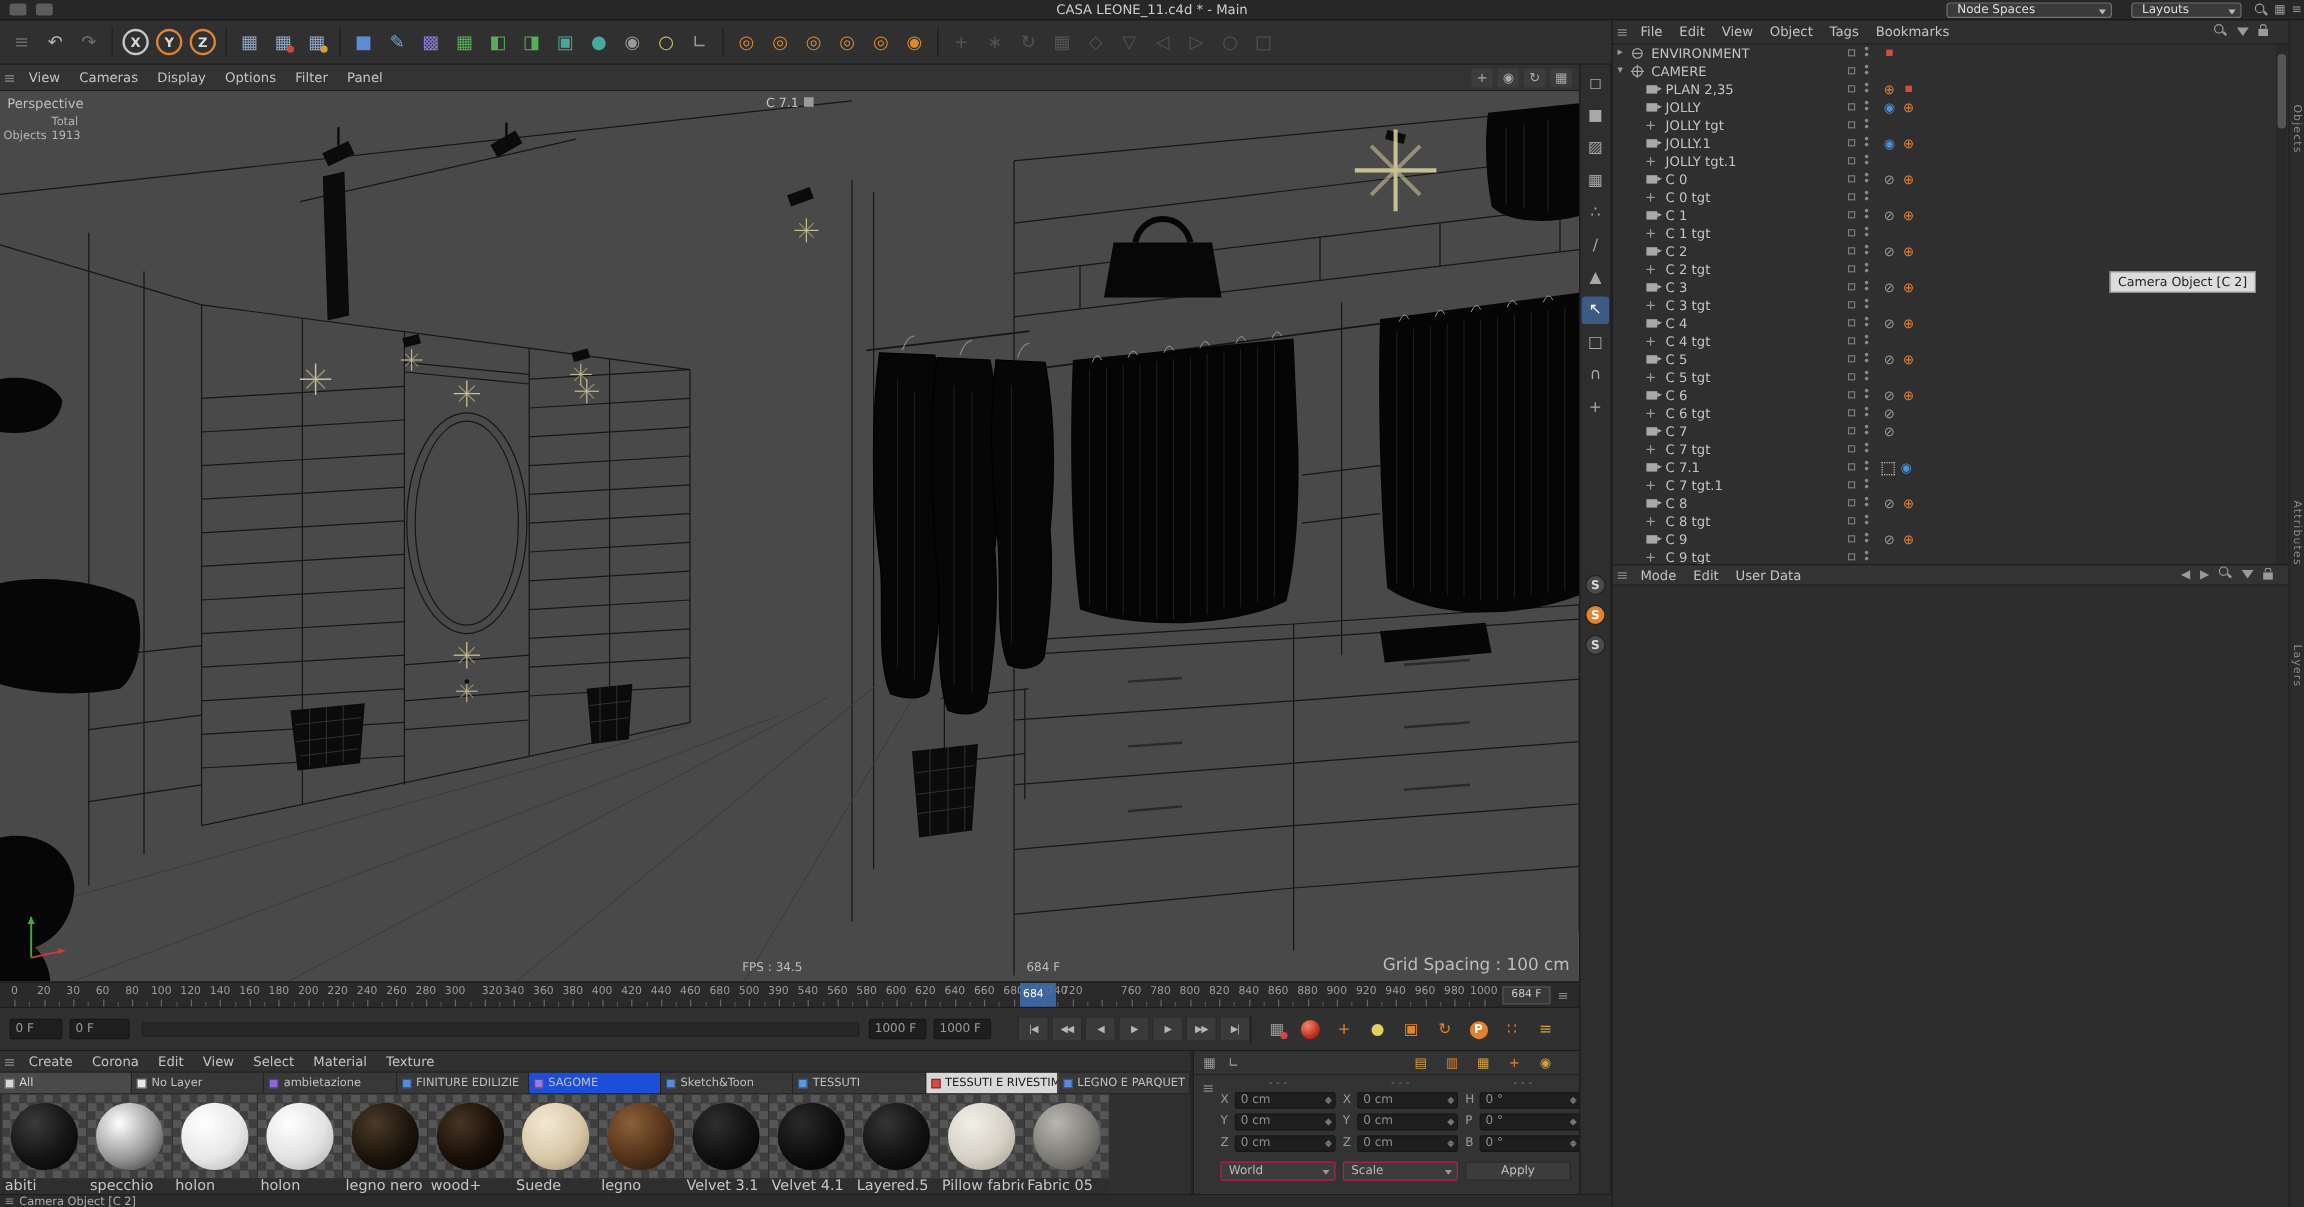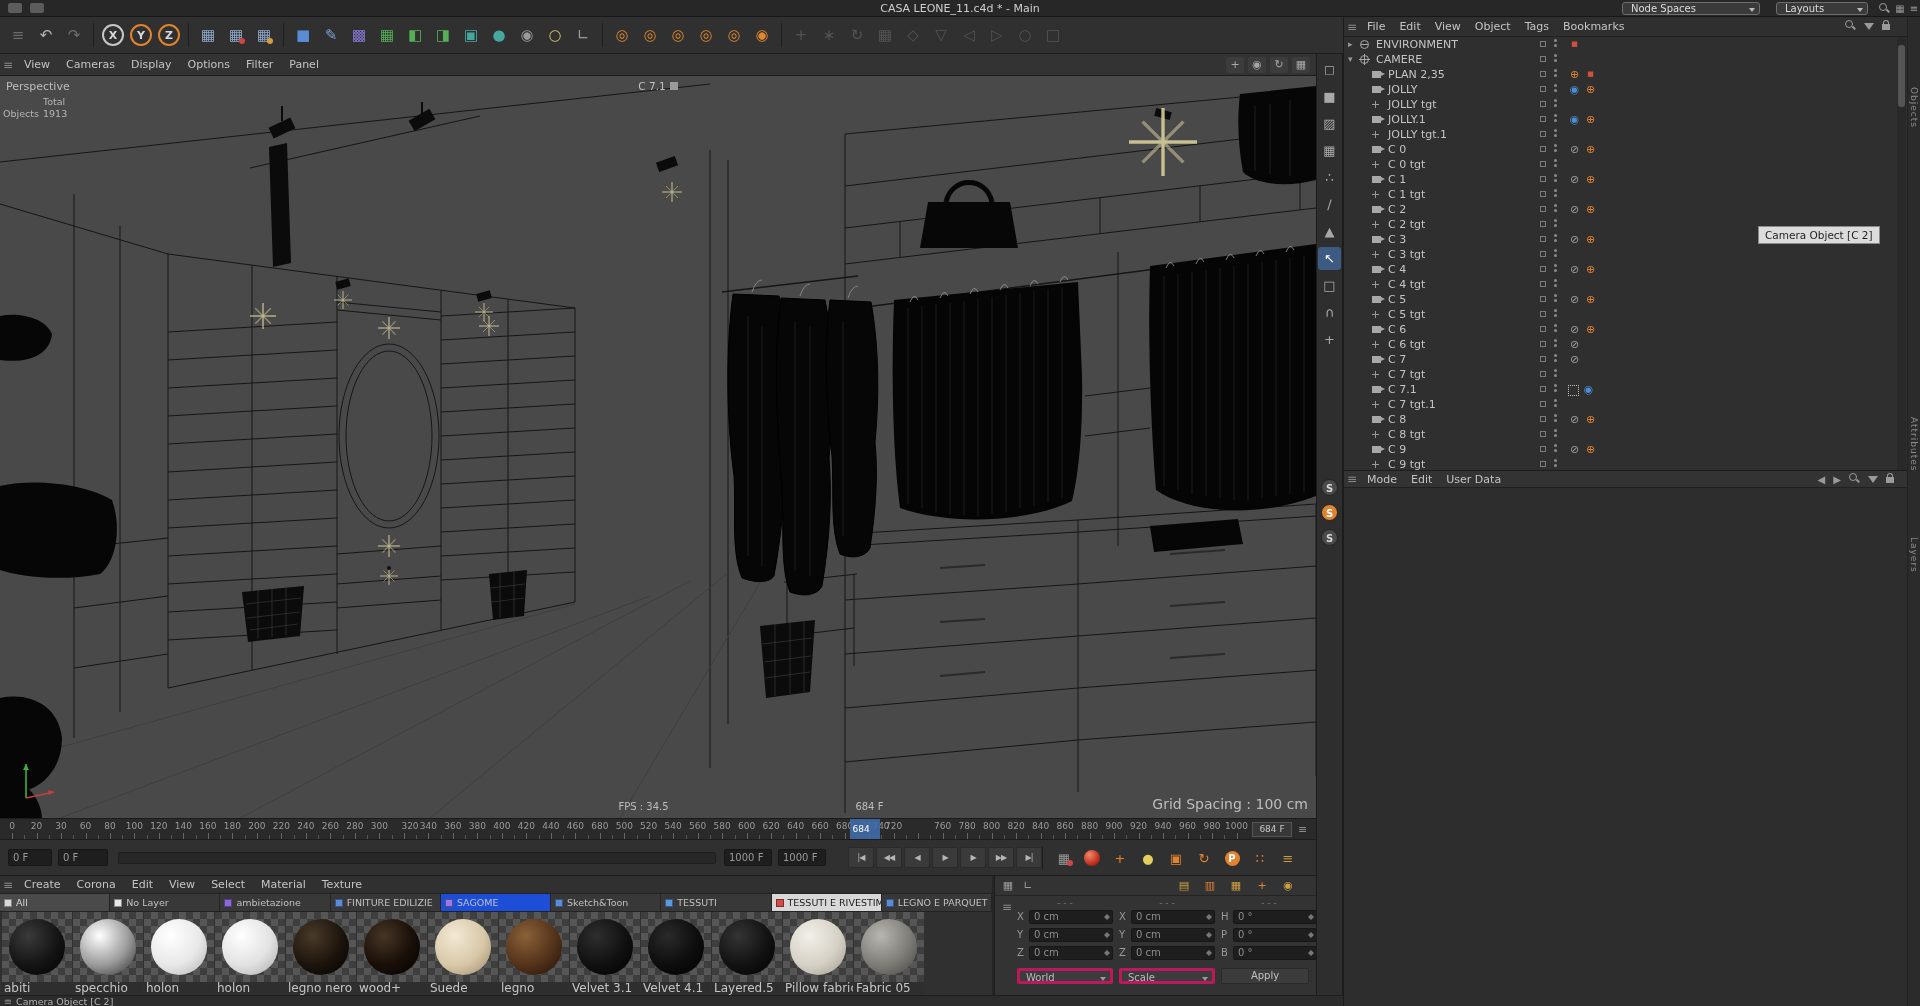--- a/index.html
+++ b/index.html
@@ -98,21 +98,21 @@
   #co-icons{position:relative;height:20px;border-bottom:1px solid #242424;}
   #co-icons .ci{position:absolute;top:2px;width:18px;height:16px;text-align:center;line-height:16px;font-size:11px;}
   .co-head{position:absolute;top:22px;width:96px;text-align:center;color:#7a7a7a;font-size:9px;}
   .co-row{position:absolute;height:15px;}
   .co-lab{position:absolute;left:0;top:1px;width:10px;color:#9a9a9a;}
   .co-fld{position:absolute;left:12px;top:0;width:84px;height:14px;background:#1e1e1e;border:1px solid #171717;
           border-radius:2px;color:#8e8e8e;padding:0 10px 0 4px;line-height:12px;}
   .stp{position:absolute;right:2px;width:6px;height:3px;}
   .stp.u{top:3px;border-left:3px solid transparent;border-right:3px solid transparent;border-bottom:3px solid #777;}
   .stp.d{bottom:3px;border-left:3px solid transparent;border-right:3px solid transparent;border-top:3px solid #777;}
-  .co-dd{position:absolute;height:16px;background:#3c3c3c;border:3px solid #be185d;border-radius:2px;
+  .co-dd{position:absolute;height:16px;background:#3c3c3c;border:1px solid #be185d;border-radius:2px;
          color:#b8b8b8;line-height:14px;padding:0 14px 0 6px;font-size:10px;}
   .co-dd::after{content:"";position:absolute;right:4px;top:6px;border-left:3px solid transparent;
          border-right:3px solid transparent;border-top:4px solid #999;}
   #co-apply{position:absolute;height:16px;background:#3c3c3c;border:1px solid #2a2a2a;border-radius:2px;
             color:#c0c0c0;text-align:center;line-height:14px;}
 
   
   #toolstrip{position:absolute;left:1316px;top:54px;width:27px;height:941px;background:#2e2e2e;
              border-left:1px solid #1c1c1c;border-right:1px solid #1c1c1c;}
   .sti{width:23px;height:23px;margin:4px auto 0;color:#a8a8a8;font-size:13px;text-align:center;line-height:23px;
@@ -616,21 +616,21 @@
       <i class="rtick maj" style="left:575.3px"></i>
       <span class="rlab" style="left:575.3px">460</span>
       <i class="rtick" style="left:587.5px"></i>
       <i class="rtick maj" style="left:599.8px"></i>
       <span class="rlab" style="left:599.8px">680</span>
       <i class="rtick" style="left:612.0px"></i>
       <i class="rtick maj" style="left:624.3px"></i>
       <span class="rlab" style="left:624.3px">500</span>
       <i class="rtick" style="left:636.5px"></i>
       <i class="rtick maj" style="left:648.7px"></i>
-      <span class="rlab" style="left:648.7px">520</span>
+      <span class="rlab" style="left:648.7px">390</span>
       <i class="rtick" style="left:661.0px"></i>
       <i class="rtick maj" style="left:673.2px"></i>
       <span class="rlab" style="left:673.2px">540</span>
       <i class="rtick" style="left:685.5px"></i>
       <i class="rtick maj" style="left:697.7px"></i>
       <span class="rlab" style="left:697.7px">560</span>
       <i class="rtick" style="left:710.0px"></i>
       <i class="rtick maj" style="left:722.2px"></i>
       <span class="rlab" style="left:722.2px">580</span>
       <i class="rtick" style="left:734.5px"></i>

